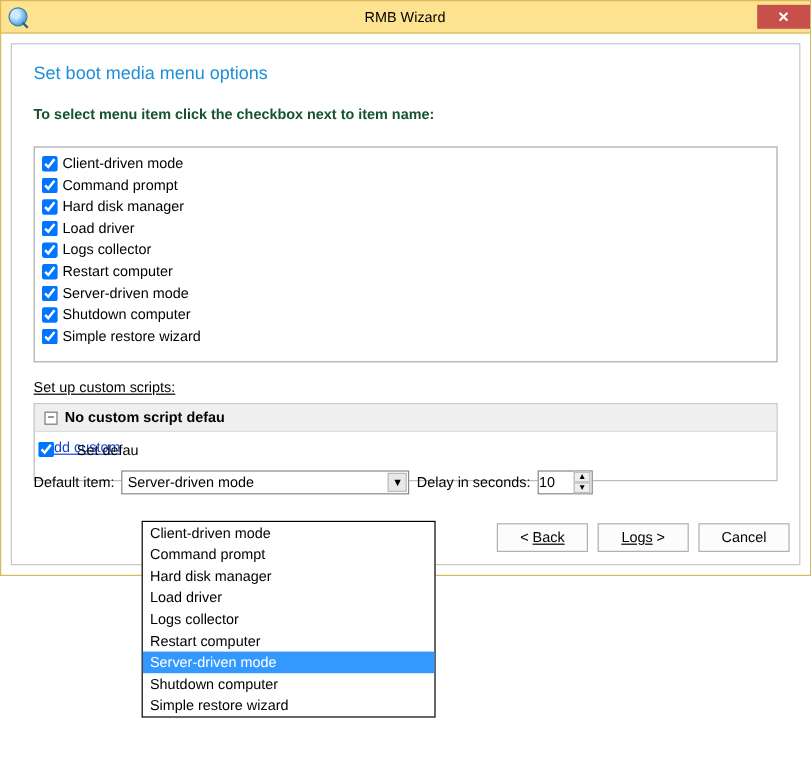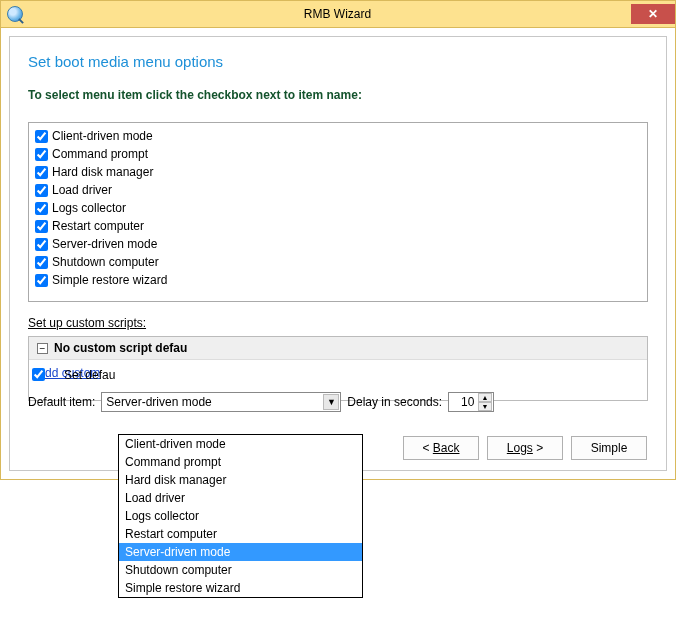--- a/index.html
+++ b/index.html
@@ -166,36 +166,36 @@
     width:16px; height:16px;
     background:#e8e8e8;
     border:1px solid #bbb;
     display:flex;align-items:center;justify-content:center;
     font-size:9px;
   }
   .spinner {
     width: 46px; height:20px;
     border:1px solid #888;
     display:flex; align-items:center;
-    padding:0 12px;
+    padding:0 0;
     position:relative;
     background:#fff;
   }
   .spinbtns {
     position:absolute; right:1px; top:0; bottom:0;
     width:14px;
     display:flex; flex-direction:column;
   }
   .spinbtns span {
     flex:1; background:#eee; border:1px solid #bbb;
     font-size:7px; display:flex;align-items:center;justify-content:center;
   }
   .buttonbar {
     position:absolute;
-    right: 19px;
+    right: 8px;
     bottom: 10px;
     display:flex;
     gap:8px;
     margin-top:48px;
   }
   button.win {
     width: 76px;
     height: 24px;
     background: #fcfcfc;
     border: 1px solid #b0b0b0;
@@ -297,17 +297,17 @@
         <span class="spinbtns">
           <span>▲</span>
           <span>▼</span>
         </span>
       </div>
     </div>
 
     <div class="buttonbar">
       <button class="win">&lt; <span class="u">Back</span></button>
       <button class="win"><span class="u">Logs</span> &gt;</button>
-      <button class="win">Simple</button>
+      <button class="win">Cancel</button>
     </div>
 
   </div>
 </div>
 
 </body></html>

